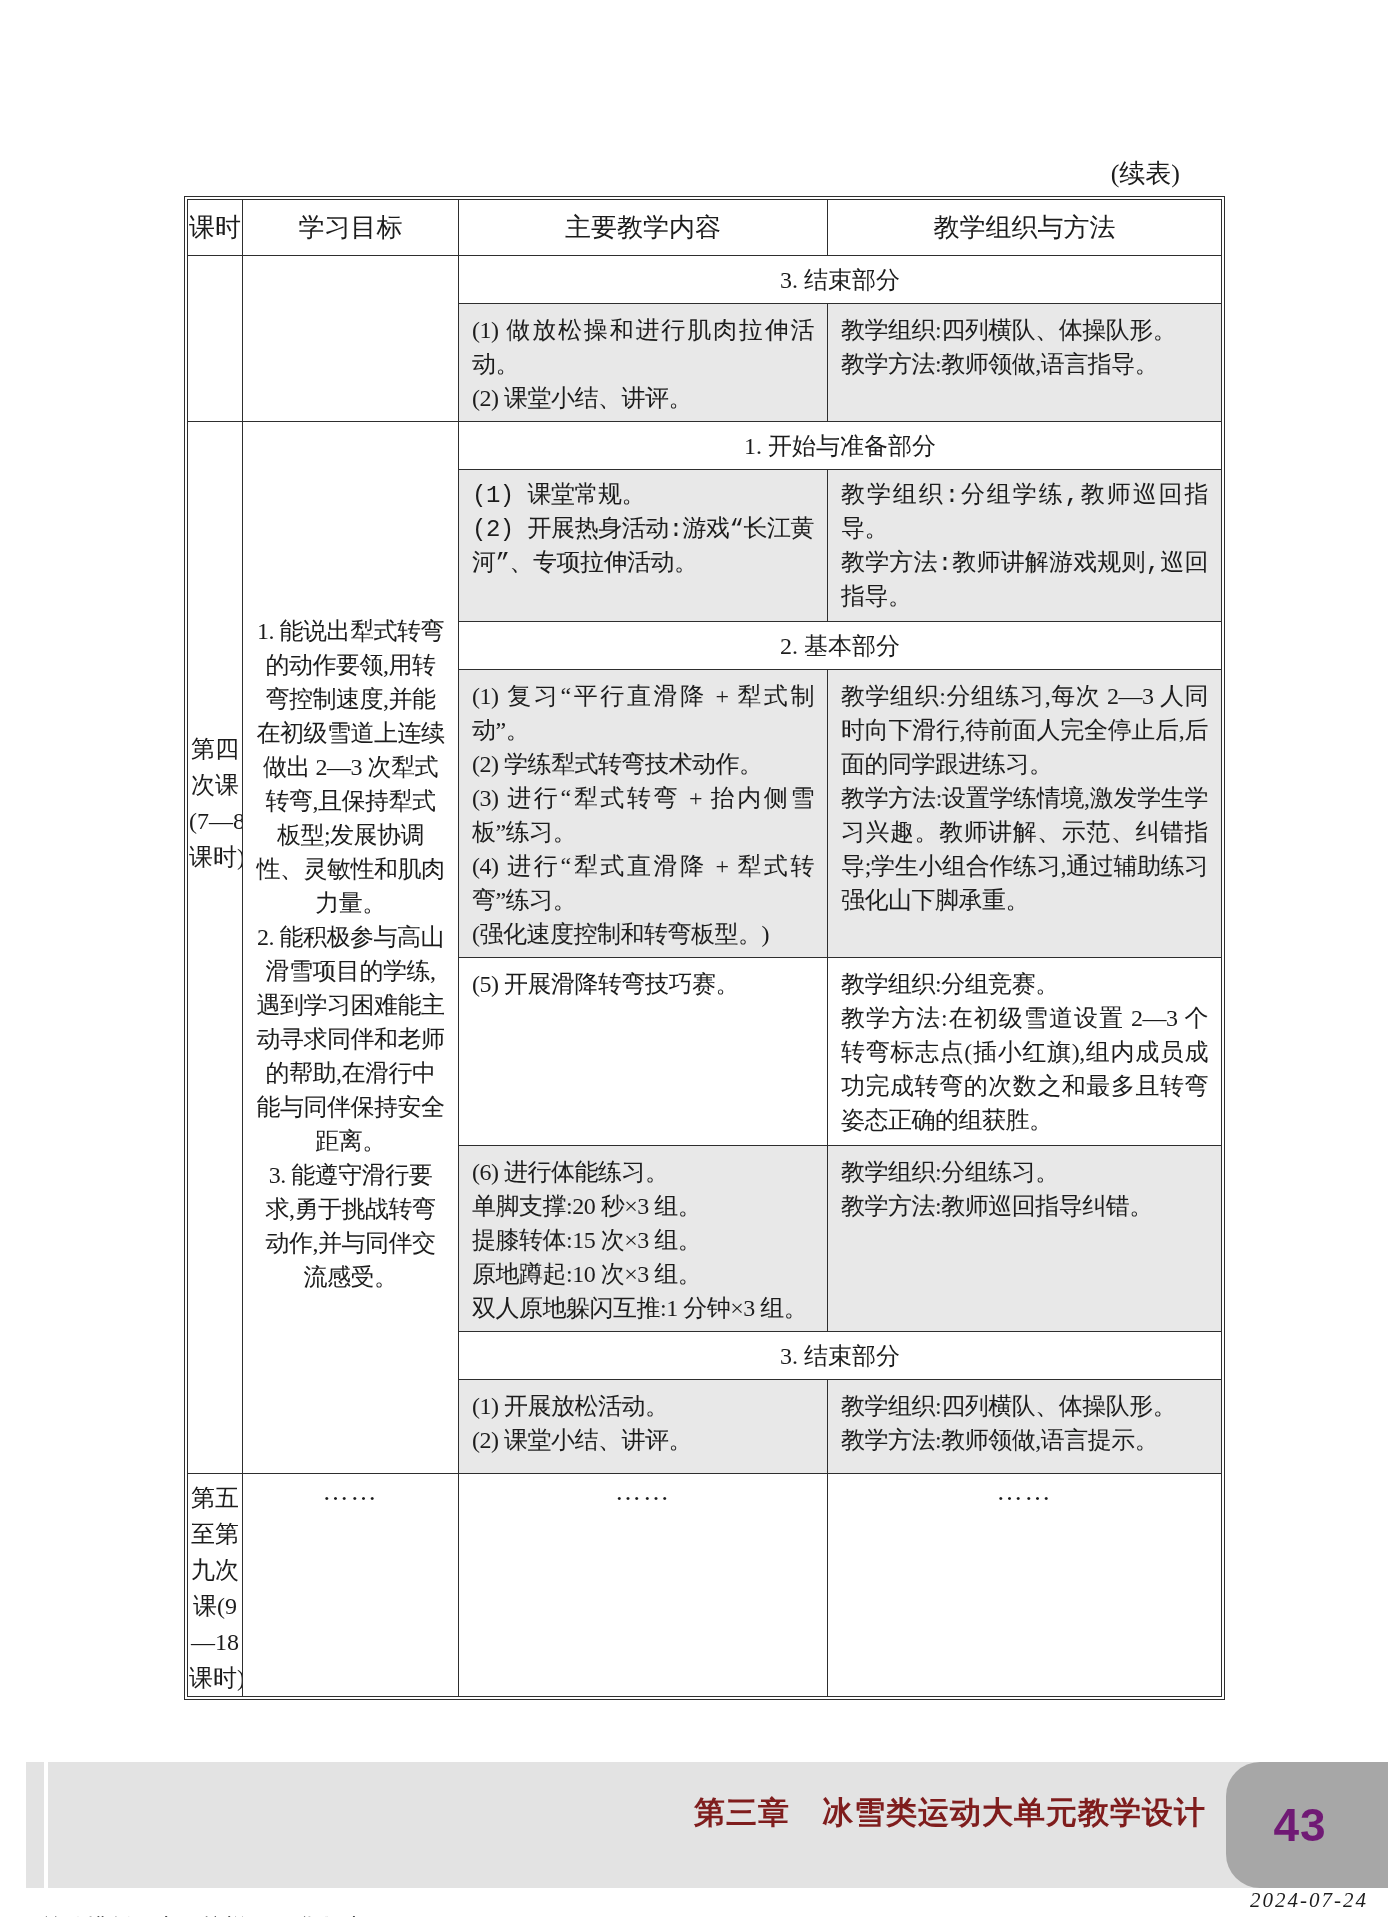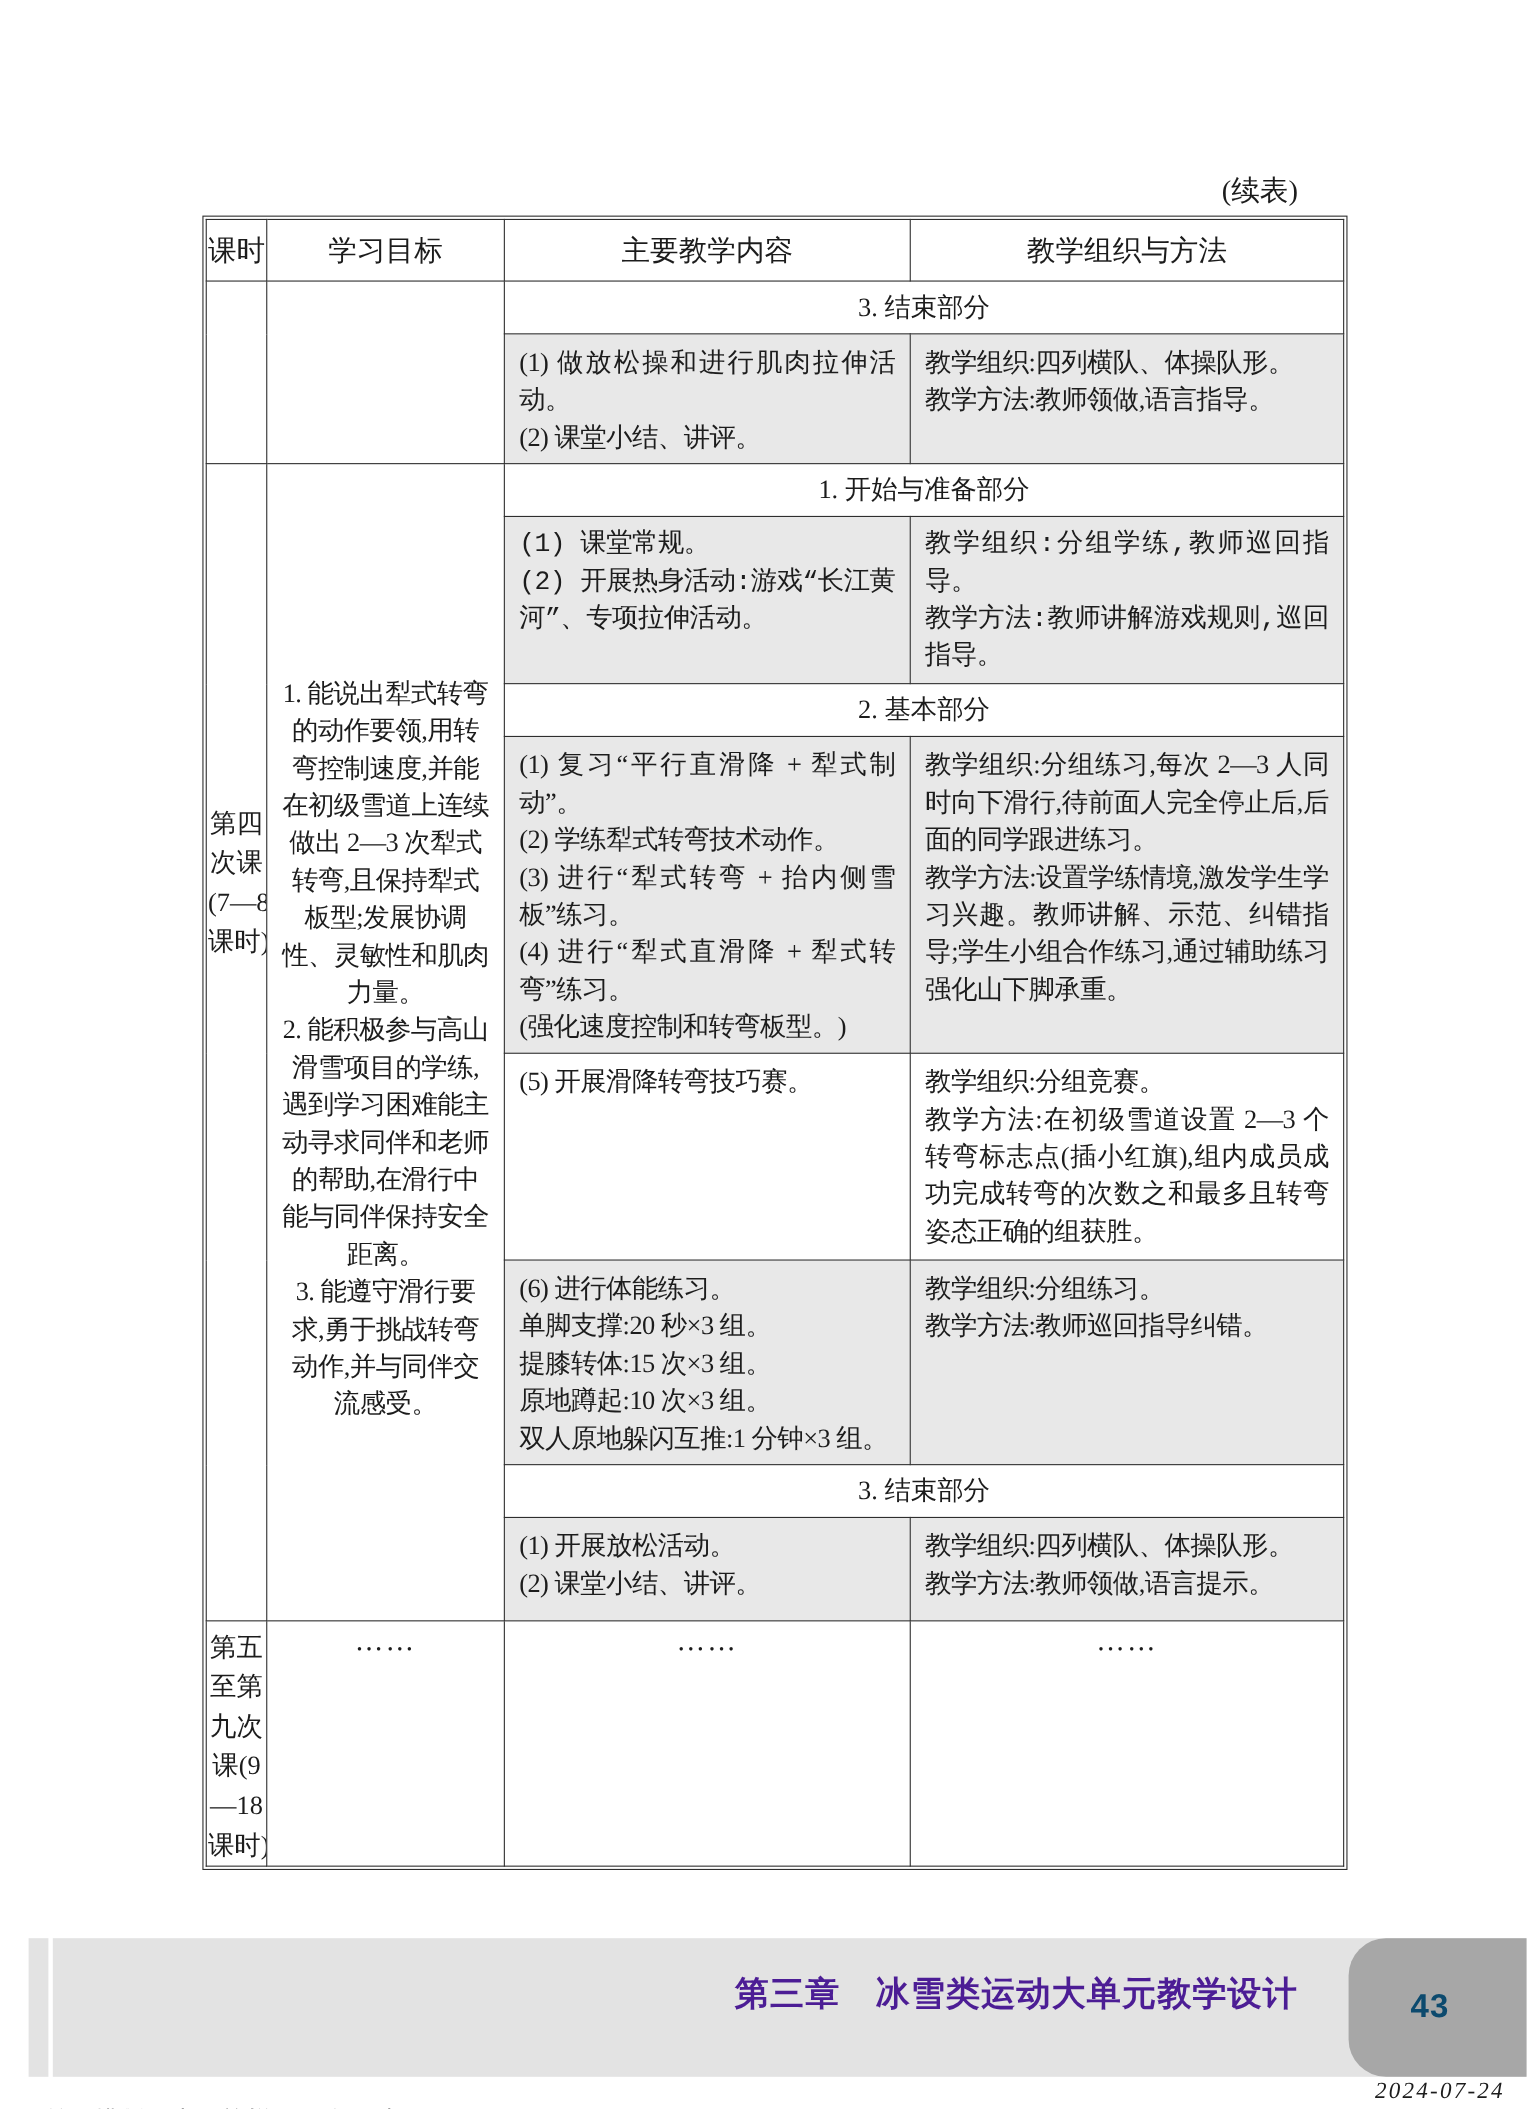--- a/index.html
+++ b/index.html
@@ -82,36 +82,36 @@
   
   .footer-notch{
     position:absolute;left:26px;top:1762px;width:18px;height:126px;
     background:#e3e3e3;
   }
   .footer-band{
     position:absolute;left:48px;top:1762px;width:1340px;height:126px;
     background:#e3e3e3;
   }
   .chapter-title{
-    position:absolute;top:1793px;left:594px;width:660px;
+    position:absolute;top:1793px;left:620px;width:660px;
     text-align:center;
     font-family:"Liberation Sans","DejaVu Sans",sans-serif;
     font-weight:bold;font-size:31px;line-height:40px;
-    color:#4c1d95;
+    color:#7f1d1d;
     letter-spacing:1px;
   }
   .page-tab{
     position:absolute;left:1226px;top:1762px;width:162px;height:126px;
     background:#a7a7a7;
     border-radius:34px 0 0 34px;
     display:flex;align-items:center;justify-content:center;
   }
   .page-number{
     font-family:"Liberation Sans","DejaVu Sans",sans-serif;
-    font-weight:bold;font-size:30px;color:#0c4a6e;
+    font-weight:bold;font-size:46px;color:#701a75;
     padding-right:14px;
     letter-spacing:1px;
     text-align:center;
   }
   .imprint-left{
     position:absolute;left:40px;top:1886px;
     font-size:23px;line-height:28px;margin-top:28px;
   }
   .imprint-right{
     position:absolute;right:20px;top:1886px;

